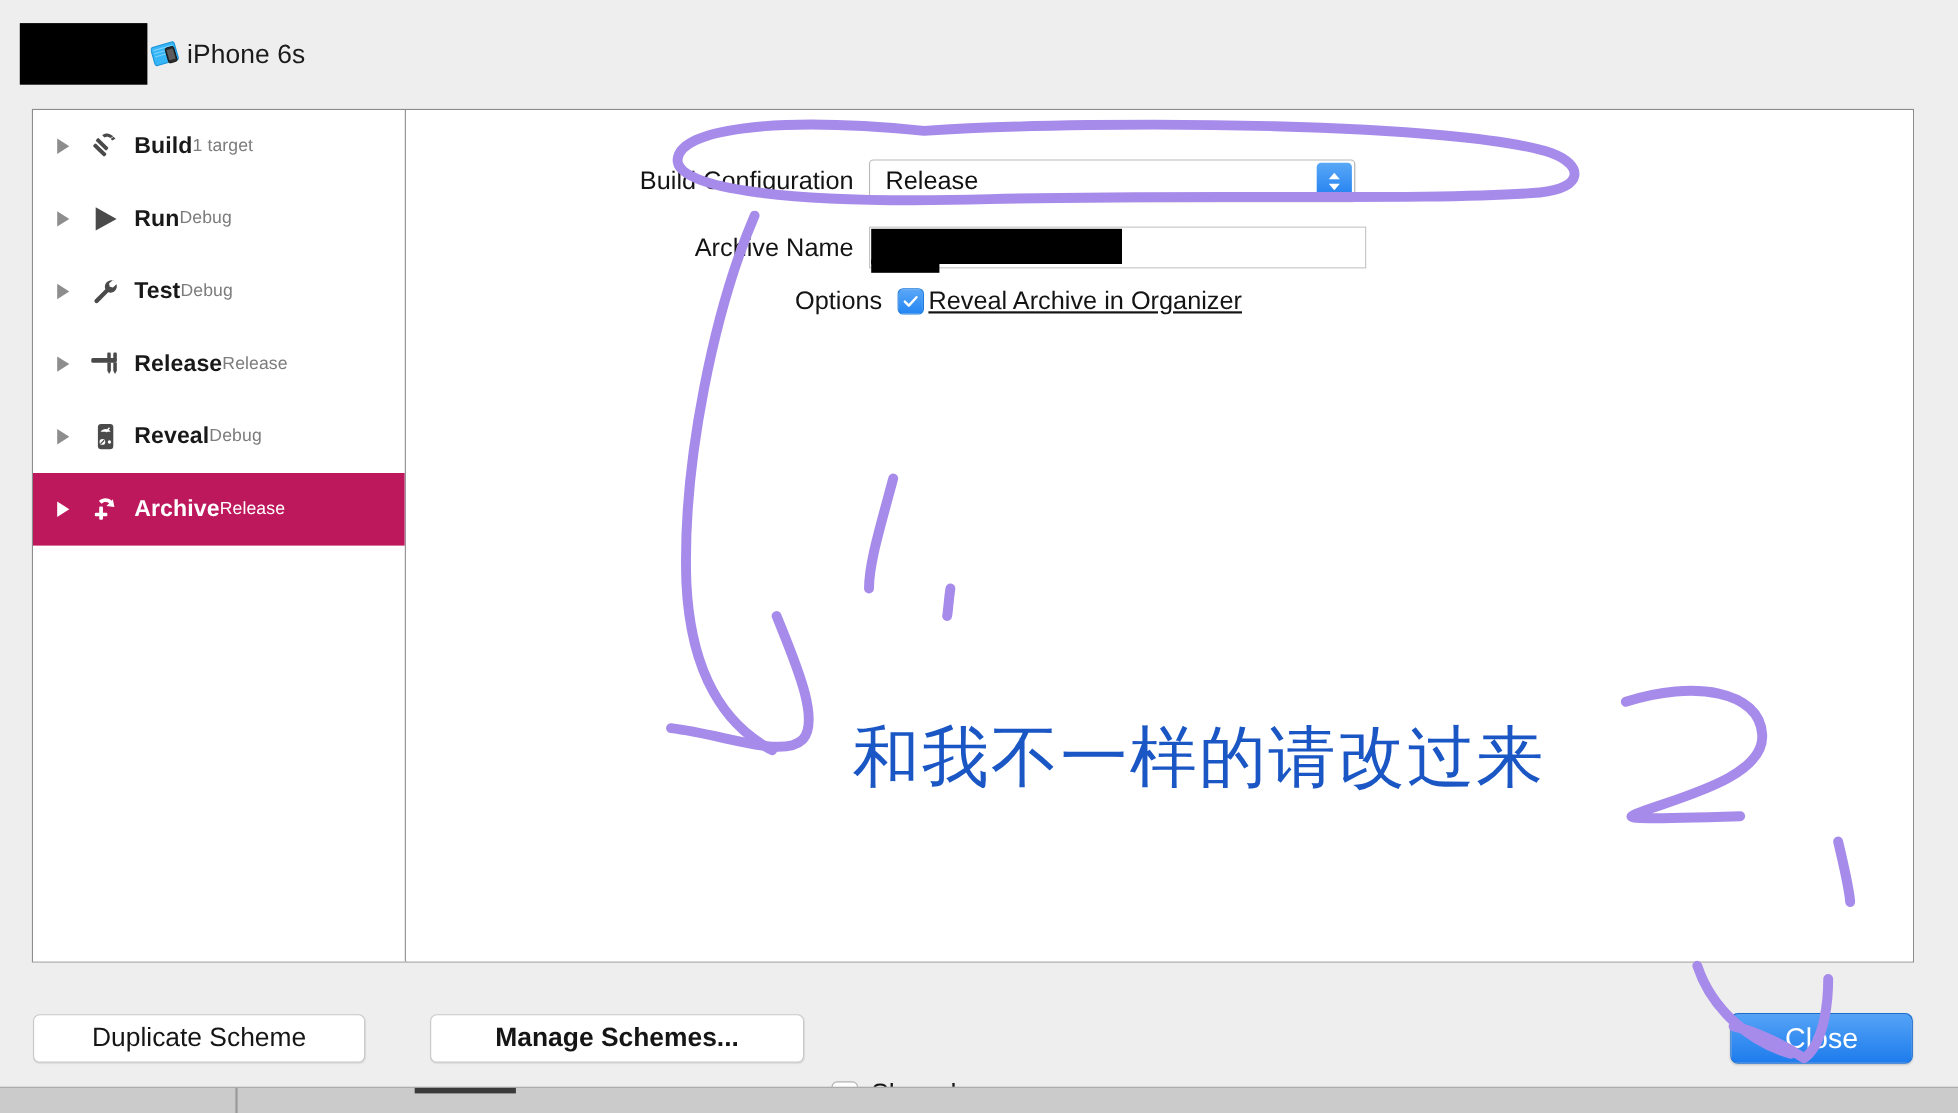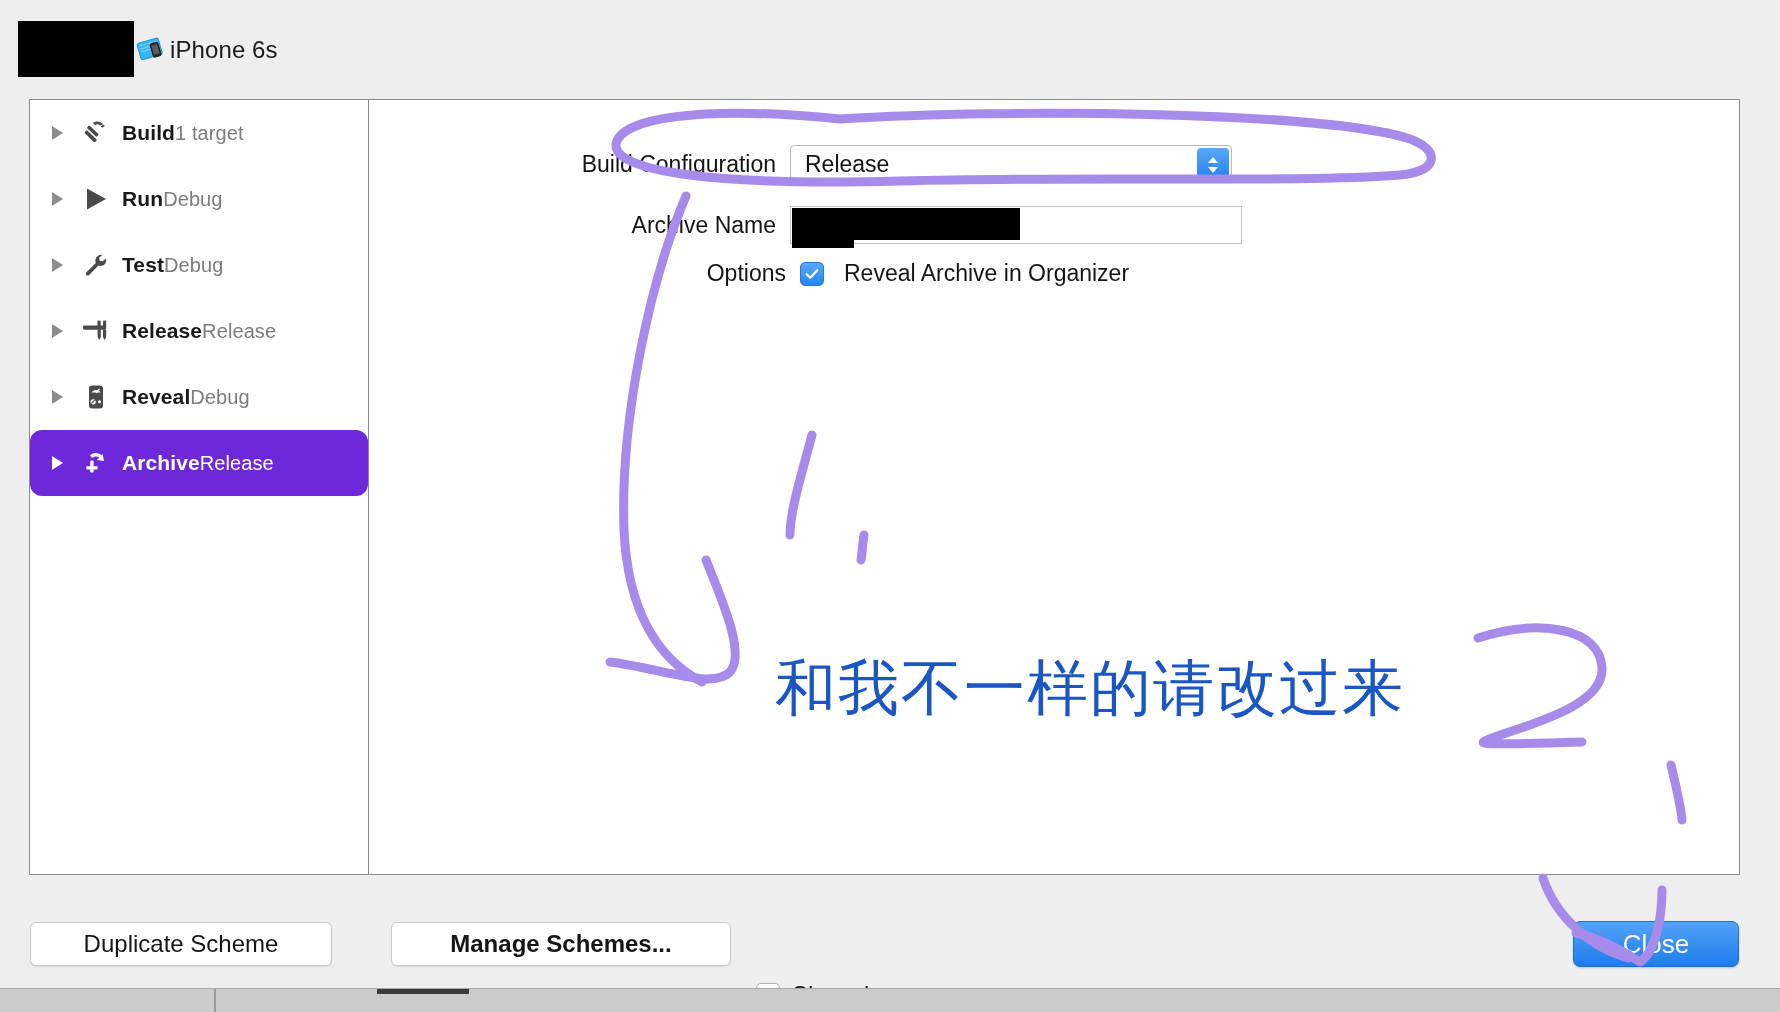--- a/index.html
+++ b/index.html
@@ -45,21 +45,21 @@
     position: absolute; left: 0; top: 0; width: 339px; height: 100%;
     background: #ffffff;
     border-right: 1px solid #8c8c8c;
     overflow: hidden;
   }
   .scheme-row {
     position: relative; height: 66px;
     display: flex; align-items: center;
     padding-left: 22px;
   }
-  .scheme-row.selected { background: #6d28d9; border-radius: 12px; }
+  .scheme-row.selected { background: #be185d; }
   .disclosure {
     width: 22px; flex: 0 0 22px;
     display: flex; align-items: center; justify-content: flex-start;
   }
   .disclosure .tri {
     width: 0; height: 0;
     border-left: 11px solid #8d8d8d;
     border-top: 7.5px solid transparent;
     border-bottom: 7.5px solid transparent;
   }
@@ -69,40 +69,40 @@
     display: flex; align-items: center; justify-content: center;
     color: #4a4a4a;
   }
   .scheme-row.selected .row-icon { color: #ffffff; }
   .row-text { display: flex; flex-direction: row; justify-content: center; margin-left: 4px; }
   .row-title {
     font-size: 21px; font-weight: bold; color: #191919;
     line-height: 25px; letter-spacing: .1px;
   }
   .row-sub {
-    font-size: 20px; color: #7c7c7c; line-height: 26px; letter-spacing: .1px;
+    font-size: 16px; color: #7c7c7c; line-height: 26px; letter-spacing: .1px;
   }
   .scheme-row.selected .row-title,
   .scheme-row.selected .row-sub { color: #ffffff; }
 
   
   #formpane {
     position: absolute; left: 340px; top: 0; right: 0; bottom: 0;
     background: #ffffff;
   }
   .form-row {
     position: absolute; display: flex; align-items: center;
   }
   .form-label {
     font-size: 23px; color: #141414; text-align: right;
     white-space: nowrap;
   }
   #row-build-config { left: 0; top: 45px; width: 1050px; }
   #row-archive-name { left: 0; top: 106px; width: 1050px; }
-  #row-options      { left: 0; top: 160px; width: 1050px; padding-left: 10px; }
+  #row-options      { left: 16px; top: 160px; width: 1050px; padding-left: 10px; }
   .label-cell { width: 420px; padding-right: 14px; text-align: right; }
 
   .popup-button {
     position: relative;
     width: 442px; height: 38px;
     background: #ffffff;
     border: 1px solid #b9b9b9;
     border-radius: 4px;
     box-shadow: 0 1px 1px rgba(0,0,0,.07);
     display: flex; align-items: center;
@@ -142,21 +142,21 @@
   }
   .checkbox.checked {
     background: linear-gradient(#5aa7f8, #2486f2);
     border: 1px solid #1f7cdd;
   }
   .checkbox.unchecked {
     background: #ffffff; border: 1px solid #b2b2b2;
     box-shadow: 0 1px 1px rgba(0,0,0,.07);
   }
   .check-label {
-    font-size: 23px; color: #141414; margin-left: 20px; white-space: nowrap;
+    font-size: 23px; color: #141414; margin-left: 4px; white-space: nowrap; text-decoration: underline;
   }
 
   
   #annotations {
     position: absolute; left: 0; top: 0;
     width: 1780px; height: 1012px;
     pointer-events: none;
   }
   #cjk-note {
     position: absolute; left: 775px; top: 648px;

